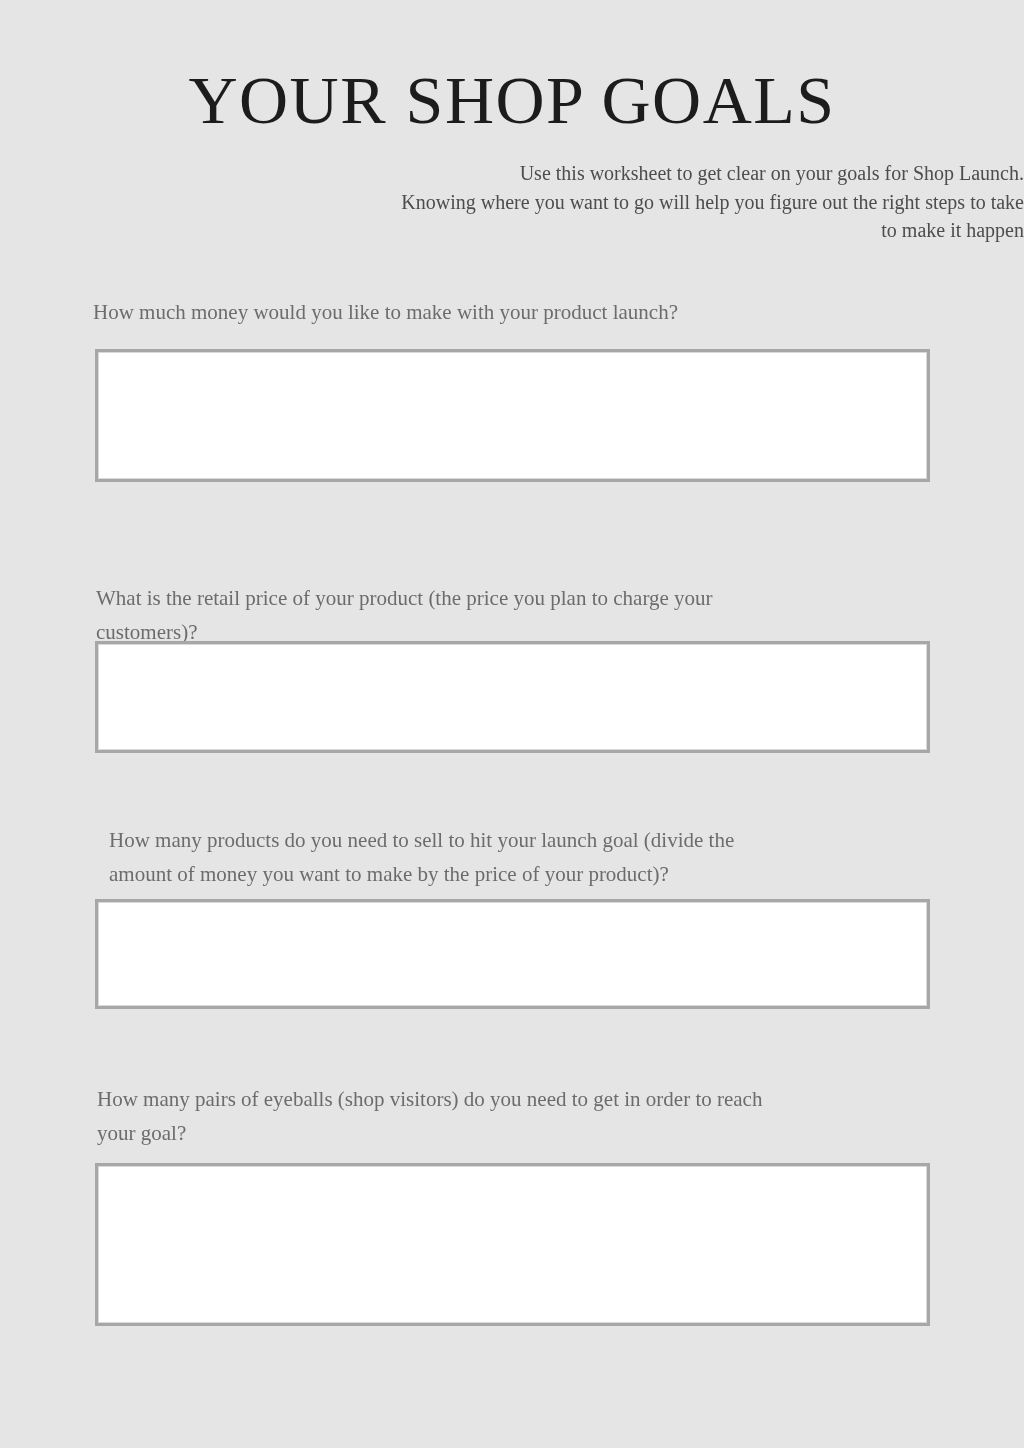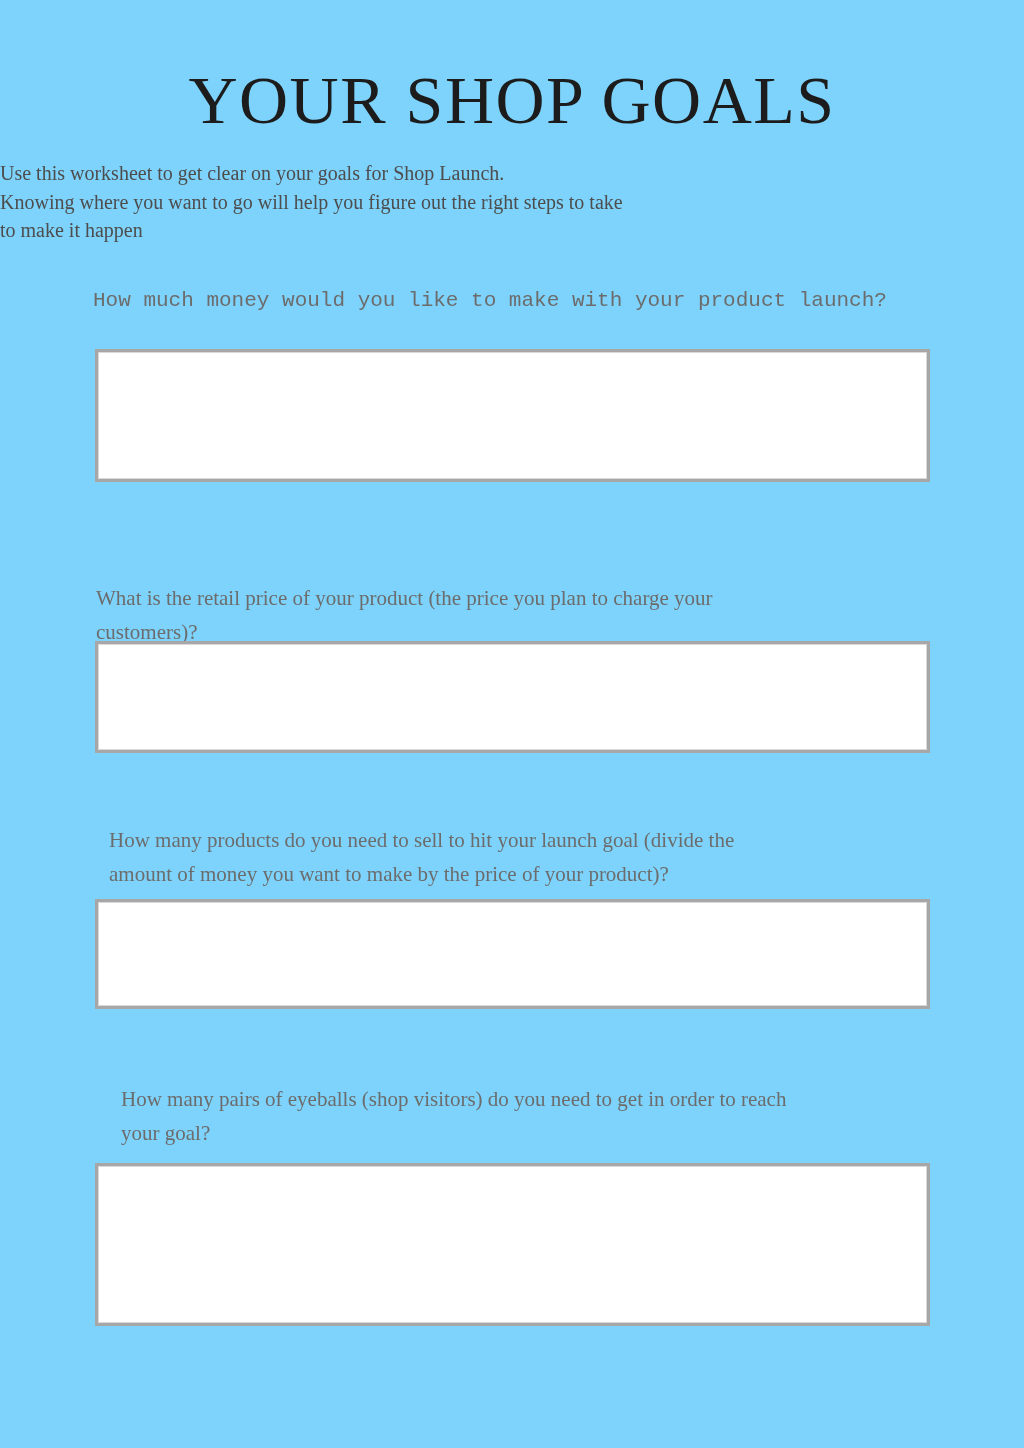--- a/index.html
+++ b/index.html
@@ -6,21 +6,21 @@
 
   html, body {
     background: #ffffff;
     font-family: "Liberation Serif", serif;
   }
 
   .page {
     position: relative;
     width: 1024px;
     height: 1448px;
-    background: #7dd3fc;
+    background: #e5e5e5;
     overflow: hidden;
   }
 
   .title {
     position: absolute;
     top: 60px;
     left: 0;
     width: 100%;
     text-align: center;
     font-family: "Liberation Serif", serif;
@@ -29,21 +29,21 @@
     line-height: 80px;
     letter-spacing: 1.5px;
     color: #1c1c1c;
   }
 
   .intro {
     position: absolute;
     top: 159px;
     left: 0;
     width: 100%;
-    text-align: left;
+    text-align: right;
     font-size: 20px;
     line-height: 28.5px;
     color: #4d4d4d;
     white-space: pre-line;
   }
 
   .q-label {
     position: absolute;
     width: 900px;
     font-size: 21px;
@@ -57,30 +57,30 @@
     left: 95px;
     width: 835px;
     background: #ffffff;
     border: 3px solid #a7a7a7;
     box-shadow: inset 0 0 0 1px #d9d9d9;
     font-size: 21px;
     color: #4d4d4d;
     cursor: text;
   }
 
-  .q1-label { left: 93px; top: 284px; font-family: Liberation Mono, monospace; }
+  .q1-label { left: 93px; top: 295px; }
   .box-1    { top: 349px; height: 133px; }
 
   .q2-label { left: 96px; top: 581px; }
   .box-2    { top: 641px; height: 112px; }
 
   .q3-label { left: 109px; top: 823px; }
   .box-3    { top: 899px; height: 110px; }
 
-  .q4-label { left: 97px; top: 1082px; margin-left: 24px; }
+  .q4-label { left: 97px; top: 1082px; }
   .box-4    { top: 1163px; height: 163px; }
 </style>
 </head>
 <body>
 
 <div class="page">
 
   <h1 class="title">YOUR SHOP GOALS</h1>
 
   <p class="intro">Use this worksheet to get clear on your goals for Shop Launch.

